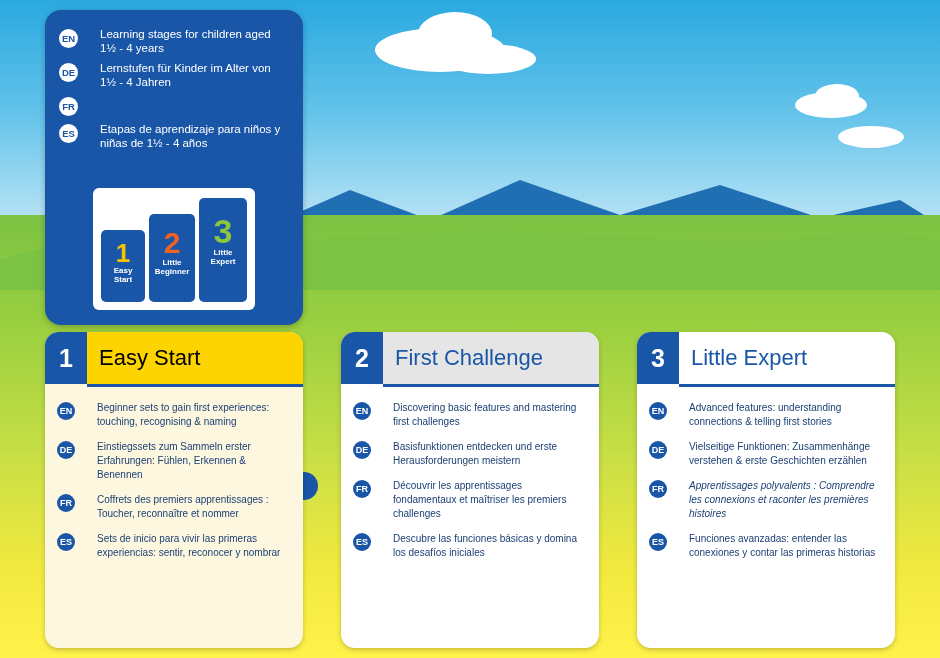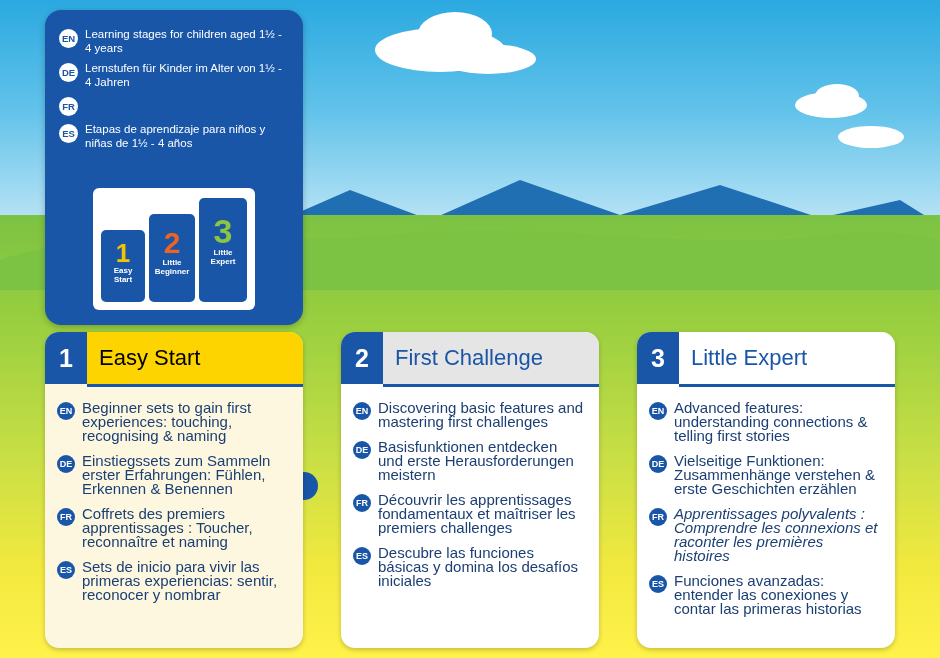--- a/index.html
+++ b/index.html
@@ -69,21 +69,21 @@
   .lang-badge {
     flex: 0 0 auto;
     width: 19px; height: 19px;
     border-radius: 50%;
     background: #ffffff;
     color: #1a56a8;
     font-size: 9.5px;
     font-weight: bold;
     line-height: 19px;
     text-align: center;
-    margin-right: 7px;
+    margin-right: 22px;
     margin-top: 1px;
   }
   .intro-lines .lang-text {
     color: #ffffff;
     font-size: 11.5px;
     line-height: 13.5px;
   }
 
   
   .cards-block {
@@ -185,21 +185,21 @@
   .col-body .lang-line { margin-bottom: 11px; }
   .col-body .lang-badge {
     background: #1a56a8;
     color: #ffffff;
     width: 18px; height: 18px;
     line-height: 18px;
     font-size: 9px;
   }
   .col-body .lang-text {
     color: #1b3f73;
-    font-size: 15px;
+    font-size: 10px;
     line-height: 14px;
   }
   .col-body .lang-text.italic { font-style: italic; }
 
   
   .connector {
     position: absolute;
     width: 28px; height: 28px;
     border-radius: 50%;
     background: #1a56a8;
@@ -294,21 +294,21 @@
         <div class="lang-line">
           <span class="lang-badge">EN</span>
           <span class="lang-text">Beginner sets to gain first experiences: touching, recognising &amp; naming</span>
         </div>
         <div class="lang-line">
           <span class="lang-badge">DE</span>
           <span class="lang-text">Einstiegssets zum Sammeln erster Erfahrungen: Fühlen, Erkennen &amp; Benennen</span>
         </div>
         <div class="lang-line">
           <span class="lang-badge">FR</span>
-          <span class="lang-text">Coffrets des premiers apprentissages : Toucher, reconnaître et naming</span>
+          <span class="lang-text">Coffrets des premiers apprentissages : Toucher, reconnaître et nommer</span>
         </div>
         <div class="lang-line">
           <span class="lang-badge">ES</span>
           <span class="lang-text">Sets de inicio para vivir las primeras experiencias: sentir, reconocer y nombrar</span>
         </div>
       </div>
     </div>
 
     <div class="col col-2">
       <div class="col-head head-2">

